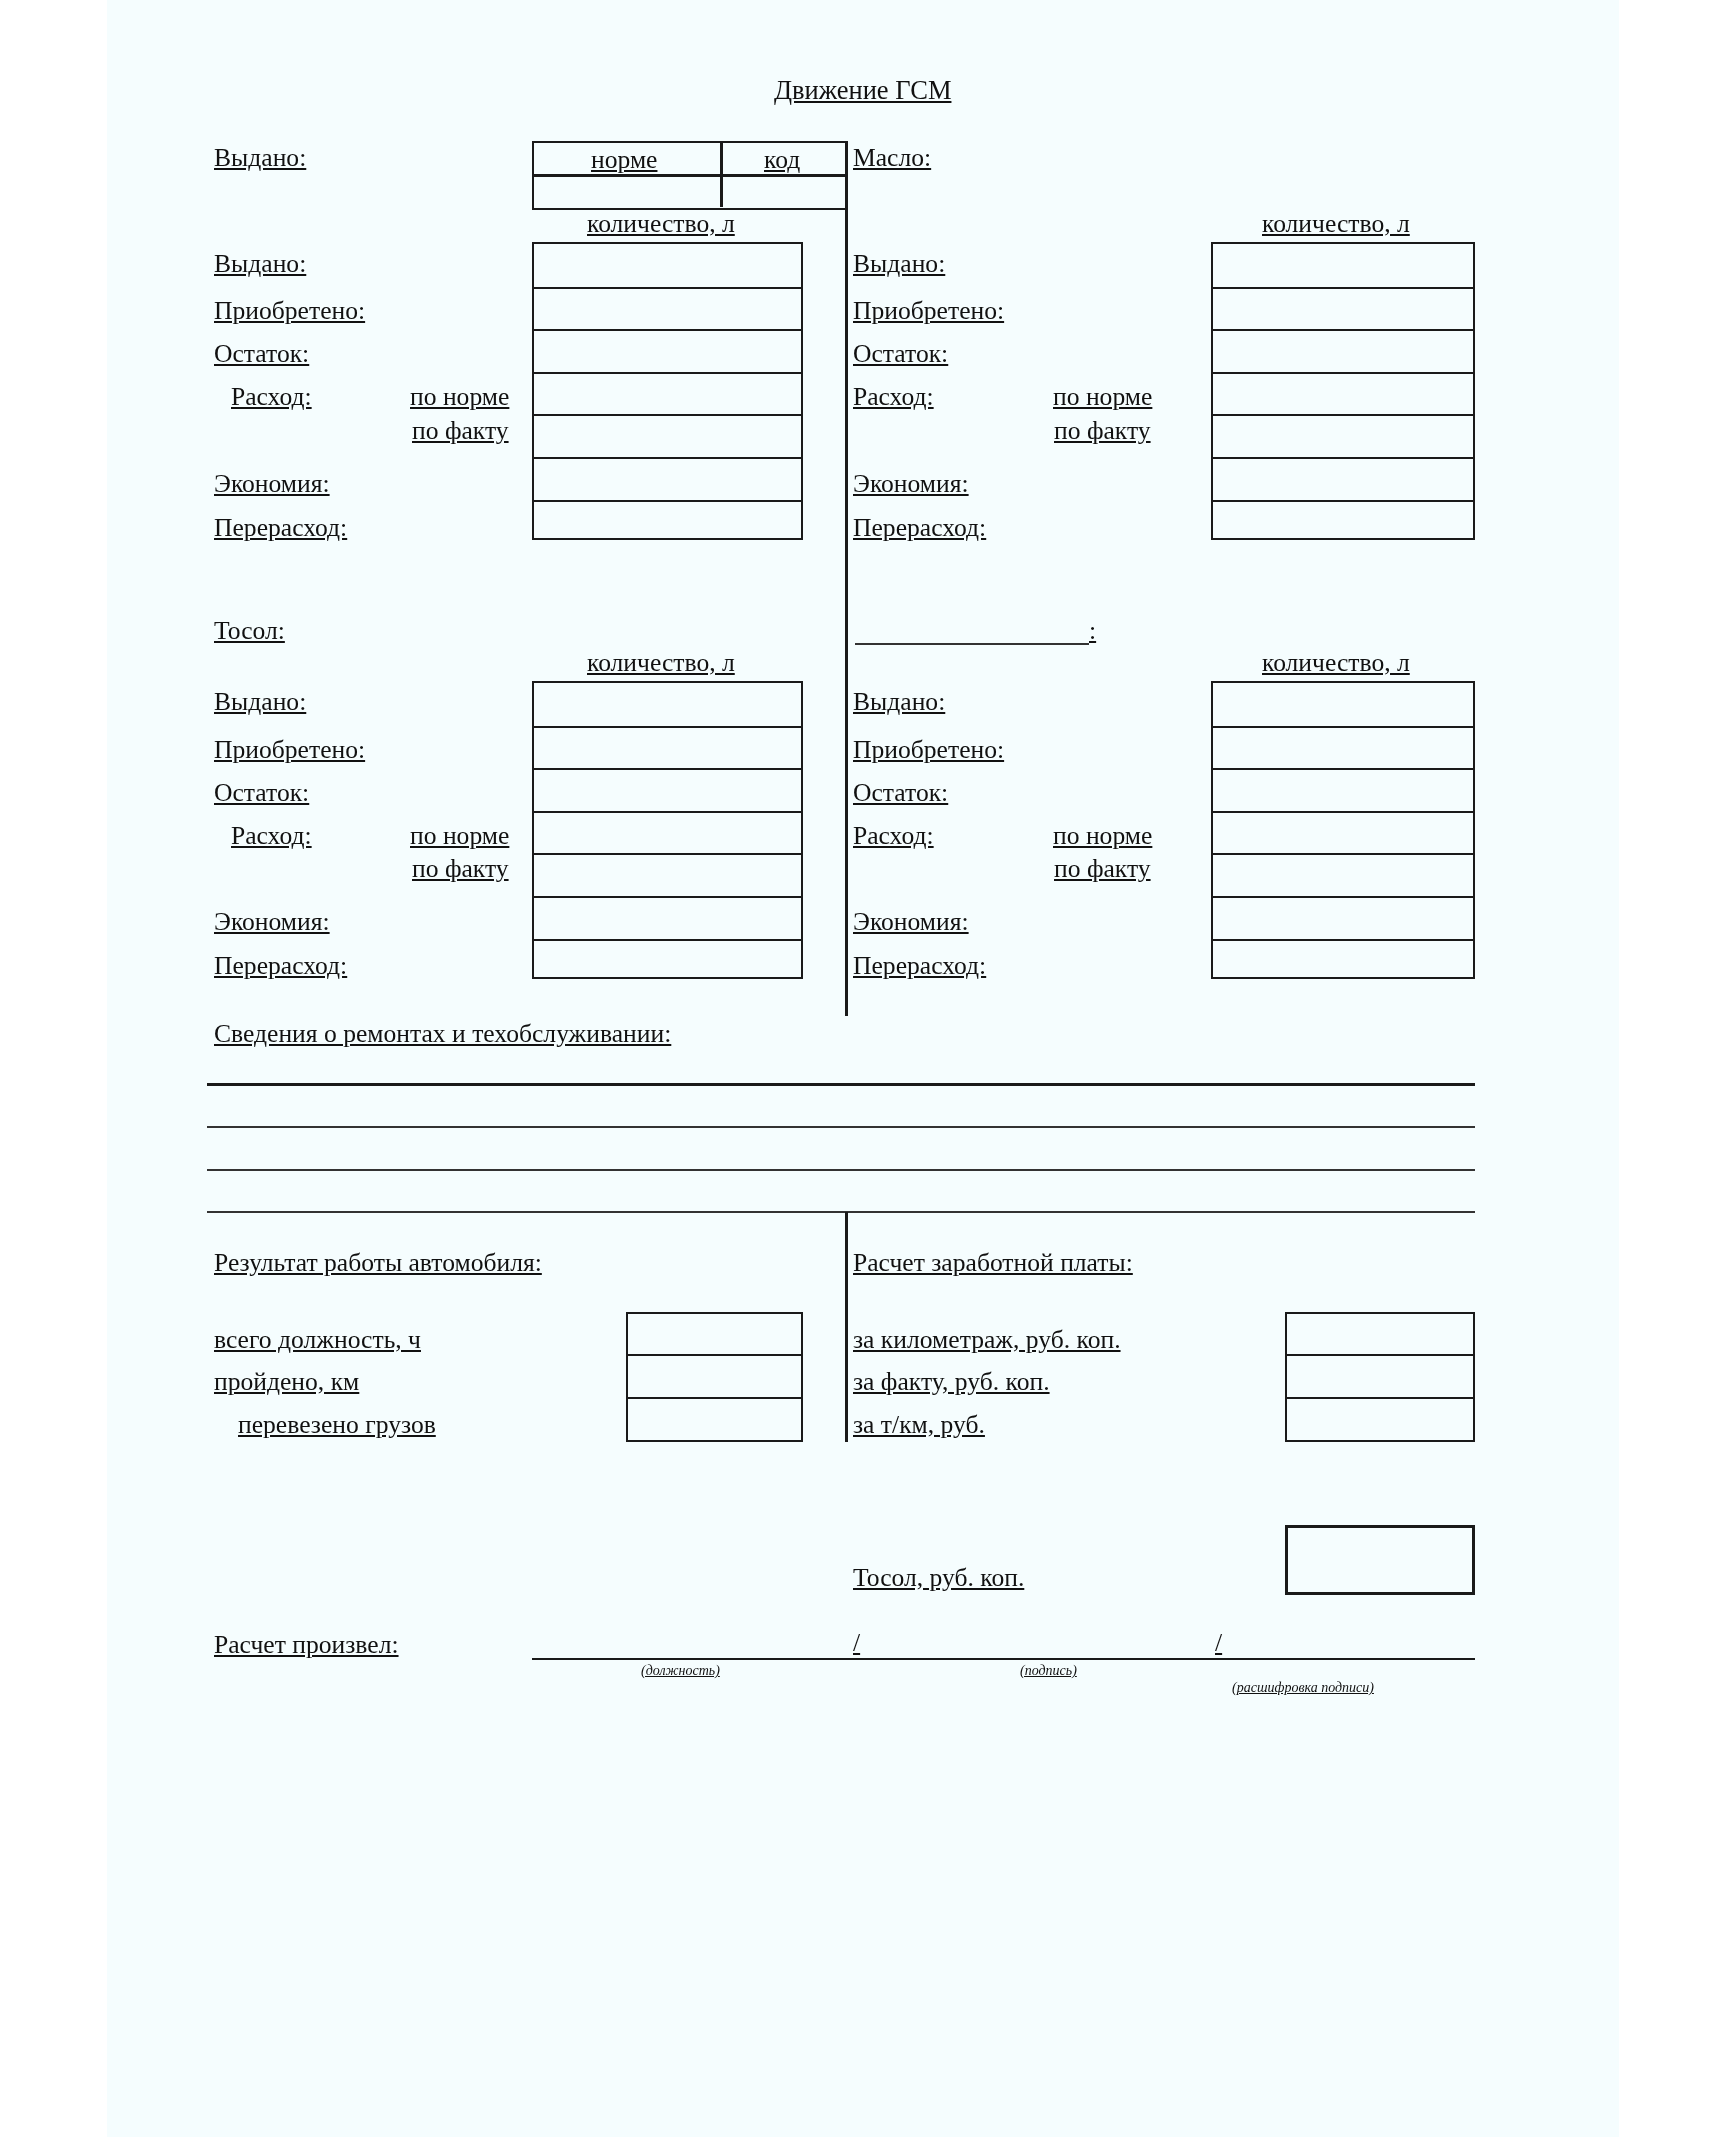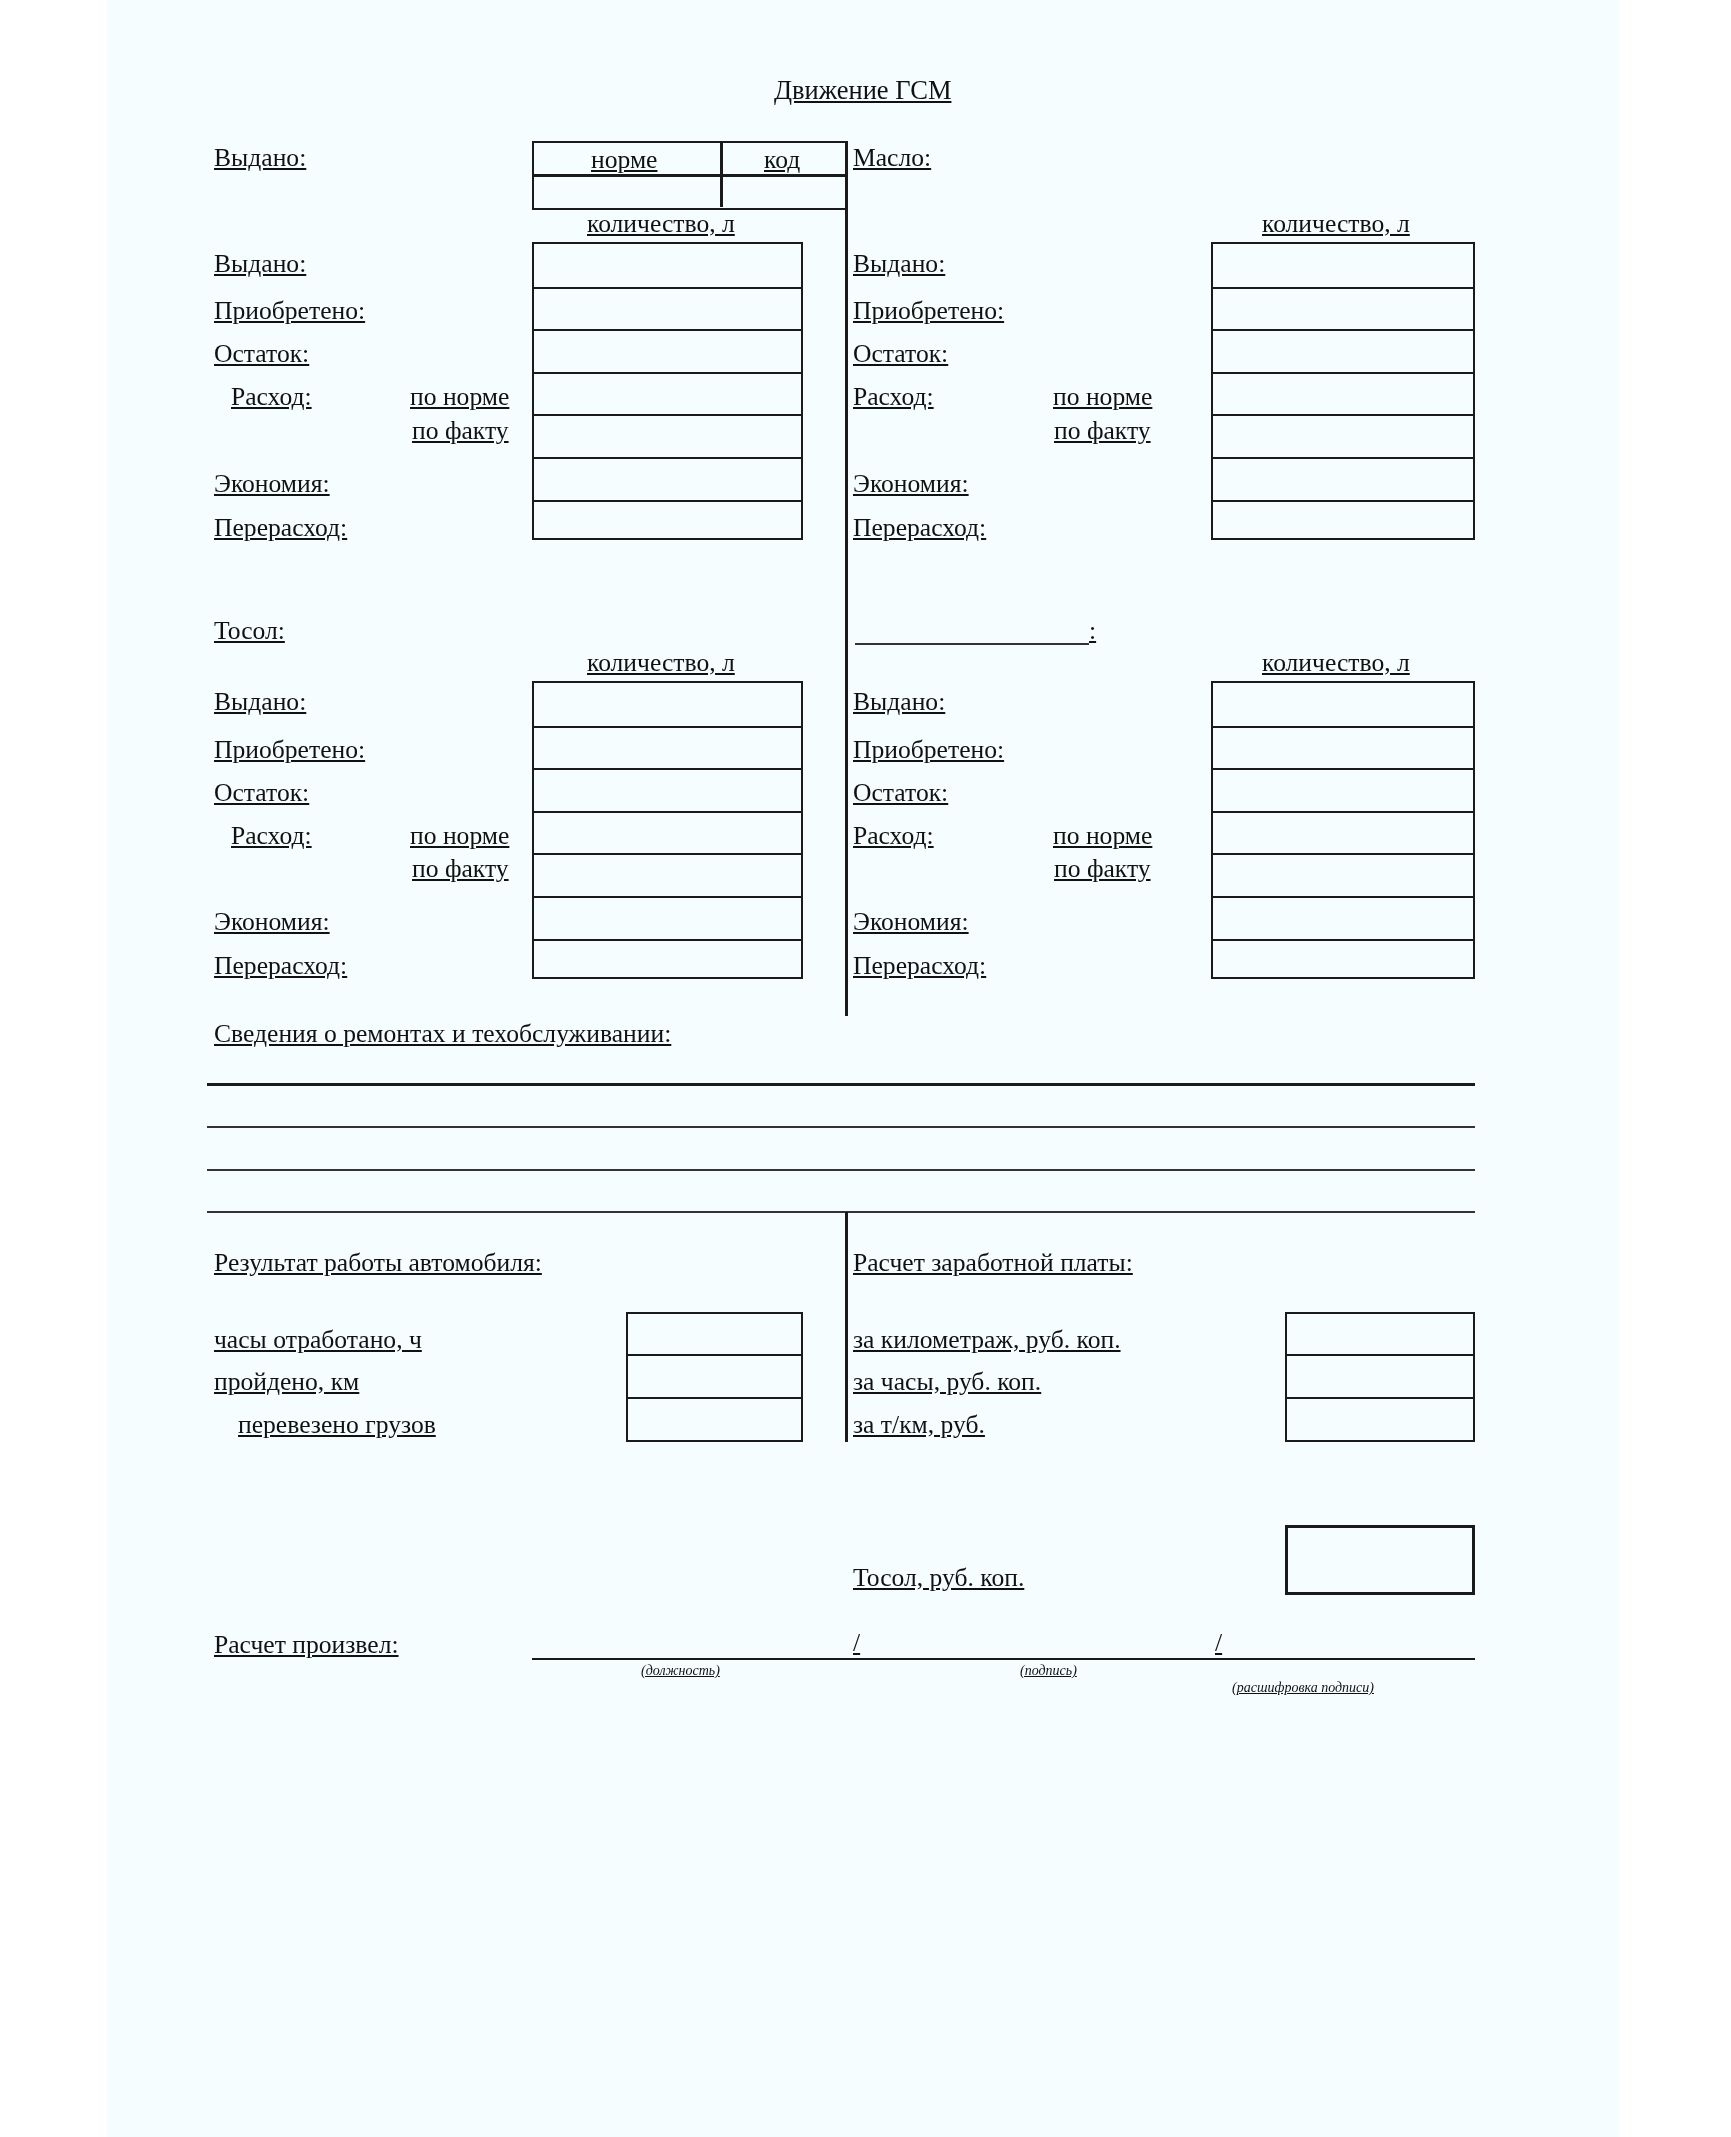--- a/index.html
+++ b/index.html
@@ -118,32 +118,32 @@
 
 <div class="abs t" style="left:214px; top:1019px;">Сведения о ремонтах и техобслуживании:</div>
 <div class="hline" style="left:207px; width:1268px; top:1083px;"></div>
 <div class="thin" style="left:207px; width:1268px; top:1126px; height:1.8px;"></div>
 <div class="thin" style="left:207px; width:1268px; top:1169px; height:1.8px;"></div>
 <div class="thin" style="left:207px; width:1268px; top:1211px; height:1.8px;"></div>
 
 <div class="vline" style="left:845px; top:1212px; height:230px;"></div>
 
 <div class="abs t" style="left:214px; top:1248px;">Результат работы автомобиля:</div>
-<div class="abs t" style="left:214px; top:1325px;">часы отработано, ч</div>
+<div class="abs t" style="left:214px; top:1325px;">всего должность, ч</div>
 <div class="abs t" style="left:214px; top:1367px;">пройдено, км</div>
 <div class="abs t" style="left:214px; top:1410px;margin-left:24px;">перевезено грузов</div>
 <div class="box" style="left:626px; top:1312px; width:177px; height:130px;">
   <div class="field" style="left:0; right:0; top:0; height:40px;"></div>
   <div class="cell" style="top:40px; height:43px;"></div>
   <div class="cell" style="top:83px; height:41px;"></div>
 </div>
 
 <div class="abs t" style="left:853px; top:1248px;">Расчет заработной платы:</div>
 <div class="abs t" style="left:853px; top:1325px;">за километраж, руб. коп.</div>
-<div class="abs t" style="left:853px; top:1367px;">за часы, руб. коп.</div>
+<div class="abs t" style="left:853px; top:1367px;">за факту, руб. коп.</div>
 <div class="abs t" style="left:853px; top:1410px;">за т/км, руб.</div>
 <div class="box" style="left:1285px; top:1312px; width:190px; height:130px;">
   <div class="field" style="left:0; right:0; top:0; height:40px;"></div>
   <div class="cell" style="top:40px; height:43px;"></div>
   <div class="cell" style="top:83px; height:41px;"></div>
 </div>
 
 <div class="abs t" style="left:853px; top:1563px;">Тосол, руб. коп.</div>
 <div class="box" style="left:1285px; top:1525px; width:190px; height:70px; border-width:3.7px;"></div>
 

